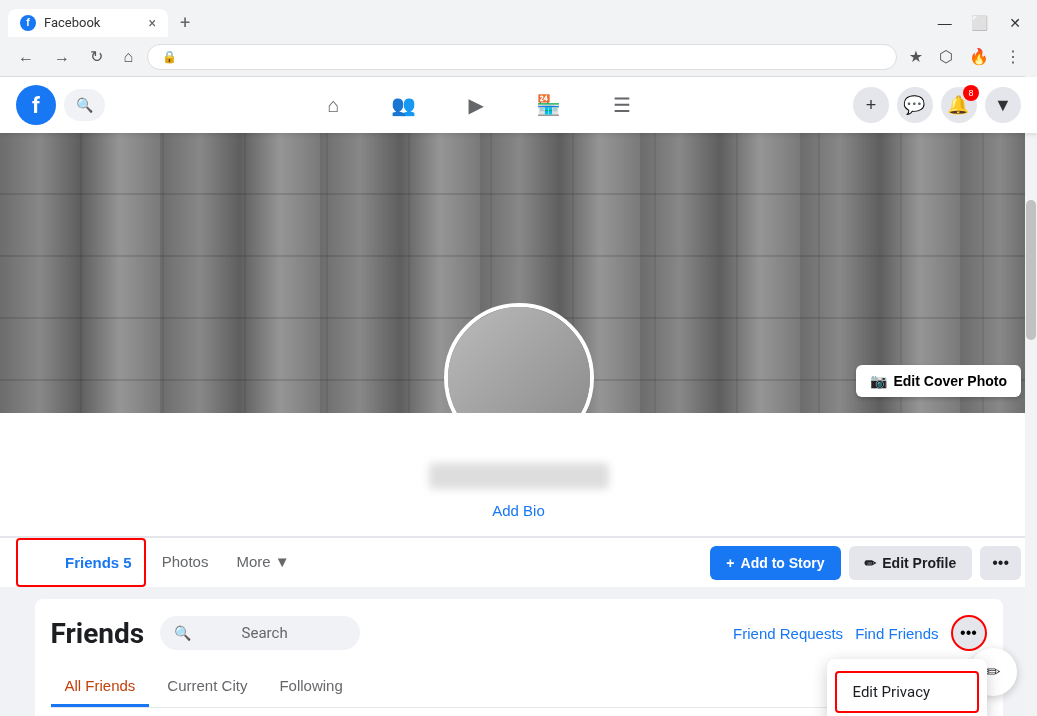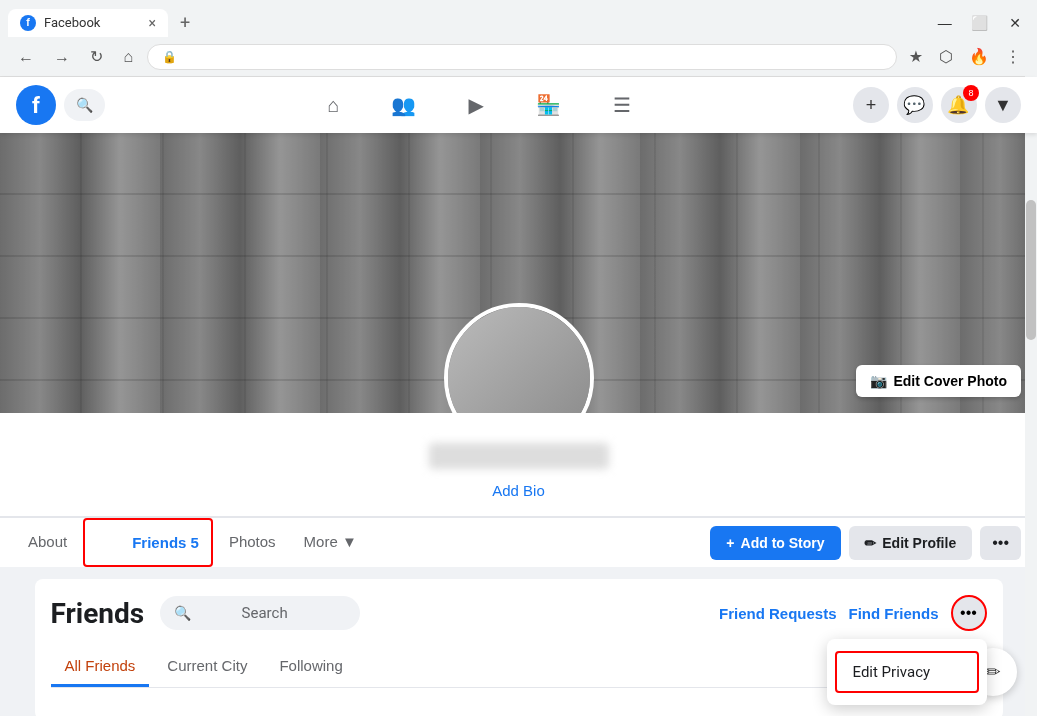--- a/index.html
+++ b/index.html
@@ -42,21 +42,21 @@
 
     
     .cover-section { background: white; margin-bottom: 0; }
     .cover-photo { width: 100%; height: 280px; position: relative; overflow: hidden; background: #888; }
     .cover-photo-btn { position: absolute; bottom: 16px; right: 16px; background: white; border: none; border-radius: 6px; padding: 8px 14px; font-size: 14px; font-weight: 600; cursor: pointer; display: flex; align-items: center; gap: 6px; box-shadow: 0 2px 4px rgba(0,0,0,0.2); }
     .profile-pic-container { position: absolute; bottom: -40px; left: 50%; transform: translateX(-50%); width: 150px; height: 150px; }
     .profile-pic { width: 150px; height: 150px; border-radius: 50%; border: 4px solid white; background: #ccc; overflow: hidden; display: flex; align-items: center; justify-content: center; }
     .profile-pic-placeholder { width: 100%; height: 100%; background: linear-gradient(135deg, #bbb, #888); }
 
     
-    .profile-info { text-align: center; padding-top: 30px; padding-bottom: 16px; background: white; }
+    .profile-info { text-align: center; padding-top: 50px; padding-bottom: 16px; background: white; }
     .profile-name-blurred { display: inline-block; background: #ddd; border-radius: 4px; width: 180px; height: 26px; margin-bottom: 8px; filter: blur(4px); }
     .add-bio-btn { background: none; border: none; color: #1877f2; font-size: 15px; cursor: pointer; font-weight: 500; }
 
     
     .profile-nav { background: white; border-top: 1px solid #e4e6eb; display: flex; align-items: center; padding: 0 16px; margin-top: 0; }
     .profile-nav-left { display: flex; gap: 4px; }
     .profile-nav-item { background: none; border: none; font-size: 15px; color: #65676b; cursor: pointer; padding: 14px 12px; font-weight: 500; border-bottom: 3px solid transparent; }
     .profile-nav-item.active { color: #1877f2; border-bottom: 3px solid #1877f2; font-weight: 600; }
     .profile-nav-item.highlighted { border: 2px solid red; border-radius: 4px; color: #1877f2; padding-left: 47px; }
     .profile-nav-right { margin-left: auto; display: flex; gap: 8px; }
@@ -64,21 +64,21 @@
     .btn-edit-profile { background: #e4e6eb; color: #1c1e21; border: none; border-radius: 6px; padding: 8px 16px; font-size: 14px; font-weight: 600; cursor: pointer; display: flex; align-items: center; gap: 6px; }
     .btn-more { background: #e4e6eb; color: #1c1e21; border: none; border-radius: 6px; padding: 8px 12px; font-size: 16px; cursor: pointer; }
 
     
     .friends-section { background: white; margin: 12px 0; padding: 16px; border-radius: 8px; position: relative; }
     .friends-header { display: flex; align-items: center; margin-bottom: 16px; }
     .friends-title { font-size: 28px; font-weight: bold; color: #1c1e21; }
     .friends-search { display: flex; align-items: center; gap: 8px; background: #f0f2f5; border-radius: 20px; padding: 8px 14px; flex: 0 0 200px; margin-left: 16px; }
     .friends-search-icon { color: #65676b; font-size: 14px; }
     .friends-actions { display: flex; align-items: center; gap: 12px; margin-left: auto; }
-    .friends-link { color: #1877f2; font-size: 15px; font-weight: 700; background: none; border: none; cursor: pointer; }
+    .friends-link { color: #1877f2; font-size: 15px; font-weight: 400; background: none; border: none; cursor: pointer; }
     .friends-more-btn { background: #e4e6eb; border: none; border-radius: 50%; width: 36px; height: 36px; display: flex; align-items: center; justify-content: center; cursor: pointer; font-size: 16px; border: 2px solid red; }
 
     
     .friends-tabs { display: flex; gap: 4px; border-bottom: 1px solid #e4e6eb; margin-bottom: 16px; }
     .friends-tab { background: none; border: none; font-size: 15px; padding: 10px 14px; cursor: pointer; color: #65676b; font-weight: 500; border-bottom: 3px solid transparent; }
     .friends-tab.active { color: #c2410c; border-bottom: 3px solid #1877f2; }
 
     
     .edit-privacy-dropdown { position: absolute; top: 60px; right: 16px; background: white; border-radius: 8px; box-shadow: 0 4px 16px rgba(0,0,0,0.2); padding: 8px 0; z-index: 100; min-width: 160px; }
     .edit-privacy-item { padding: 10px 16px; font-size: 15px; color: #1c1e21; cursor: pointer; border: 2px solid red; border-radius: 4px; margin: 4px 8px; }
@@ -174,21 +174,20 @@
     <div class="profile-info">
       <div class="profile-name-blurred"></div>
       <br>
       <button class="add-bio-btn">Add Bio</button>
     </div>
 
     <hr class="divider">
 
     <div class="profile-nav">
       <div class="profile-nav-left">
-        <button class="profile-nav-item">About</button>
         <button class="profile-nav-item active highlighted" style="border:2px solid red;border-radius:4px;color:#1877f2;">Friends 5</button>
         <button class="profile-nav-item">Photos</button>
         <button class="profile-nav-item">
           <span>More</span>
           <span>▼</span>
         </button>
       </div>
       <div class="profile-nav-right">
         <button class="btn-add-story">
           <span>+</span>

